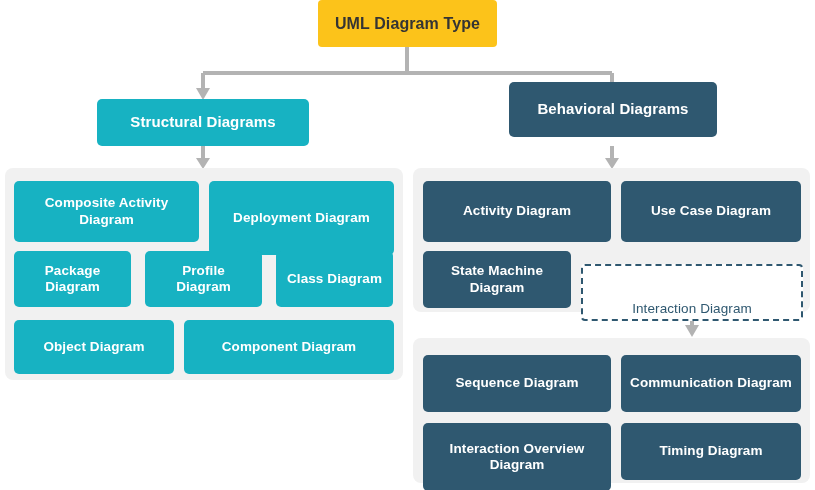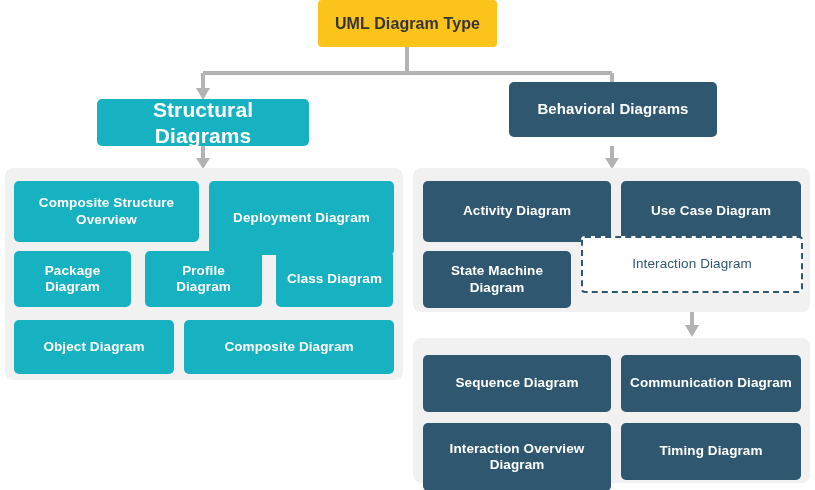--- a/index.html
+++ b/index.html
@@ -52,21 +52,21 @@
 
   .node-teal {
     background: #17b2c2;
     color: #ffffff;
     font-size: 13.5px;
   }
 
   .node-teal-head {
     background: #17b2c2;
     color: #ffffff;
-    font-size: 21px;
+    font-size: 15px;
   }
 
   .node-slate {
     background: #2f5870;
     color: #ffffff;
     font-size: 13.5px;
   }
 
   .node-slate-head {
     background: #2f5870;
@@ -127,21 +127,21 @@
   </div>
 
   <div class="node node-slate-head" style="left:509px; top:82px; width:208px; height:55px;">
     <span>Behavioral Diagrams</span>
   </div>
 
   <div class="panel" style="left:5px; top:168px; width:398px; height:212px;">
   </div>
 
   <div class="node node-teal" style="left:14px; top:181px; width:185px; height:61px;">
-    <span>Composite Structure Overview</span>
+    <span>Composite Activity Diagram</span>
   </div>
 
   <div class="node node-teal" style="left:209px; top:181px; width:185px; height:74px;">
     <span>Deployment Diagram</span>
   </div>
 
   <div class="node node-teal" style="left:14px; top:251px; width:117px; height:56px;">
     <span>Package Diagram</span>
   </div>
 
@@ -151,39 +151,39 @@
 
   <div class="node node-teal" style="left:276px; top:251px; width:117px; height:56px;">
     <span>Class Diagram</span>
   </div>
 
   <div class="node node-teal" style="left:14px; top:320px; width:160px; height:54px;">
     <span>Object Diagram</span>
   </div>
 
   <div class="node node-teal" style="left:184px; top:320px; width:210px; height:54px;">
-    <span>Composite Diagram</span>
+    <span>Component Diagram</span>
   </div>
 
   <div class="panel" style="left:413px; top:168px; width:397px; height:144px;">
   </div>
 
   <div class="node node-slate" style="left:423px; top:181px; width:188px; height:61px;">
     <span>Activity Diagram</span>
   </div>
 
   <div class="node node-slate" style="left:621px; top:181px; width:180px; height:61px;">
     <span>Use Case Diagram</span>
   </div>
 
   <div class="node node-slate" style="left:423px; top:251px; width:148px; height:57px;">
     <span>State Machine Diagram</span>
   </div>
 
-  <div class="node node-dashed" style="left:581px; top:236px; width:222px; height:57px;">
+  <div class="node node-dashed" style="left:581px; top:264px; width:222px; height:57px;align-items:flex-end;">
     <span>Interaction Diagram</span>
   </div>
 
   <div class="panel" style="left:413px; top:338px; width:397px; height:145px;">
   </div>
 
   <div class="node node-slate" style="left:423px; top:355px; width:188px; height:57px;padding-left:8px;">
     <span>Sequence Diagram</span>
   </div>
 

